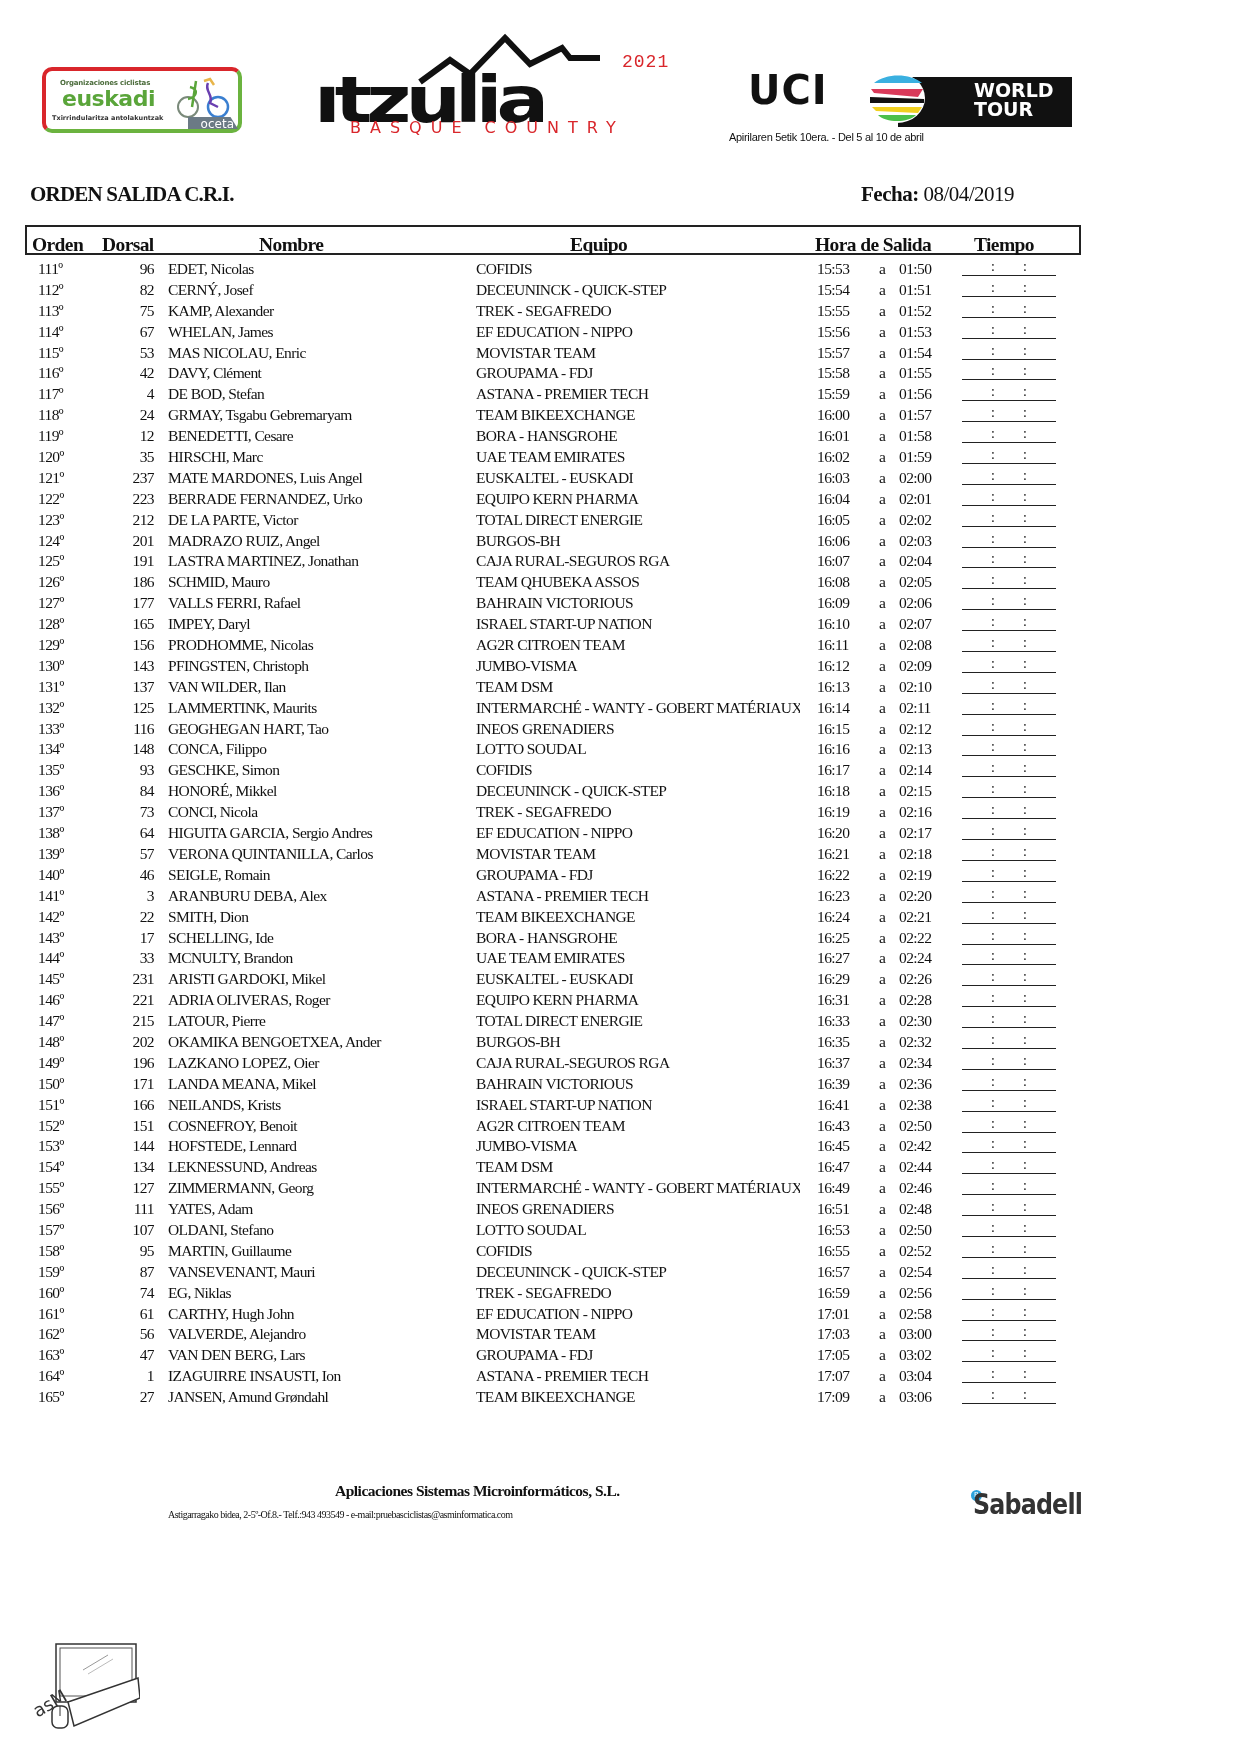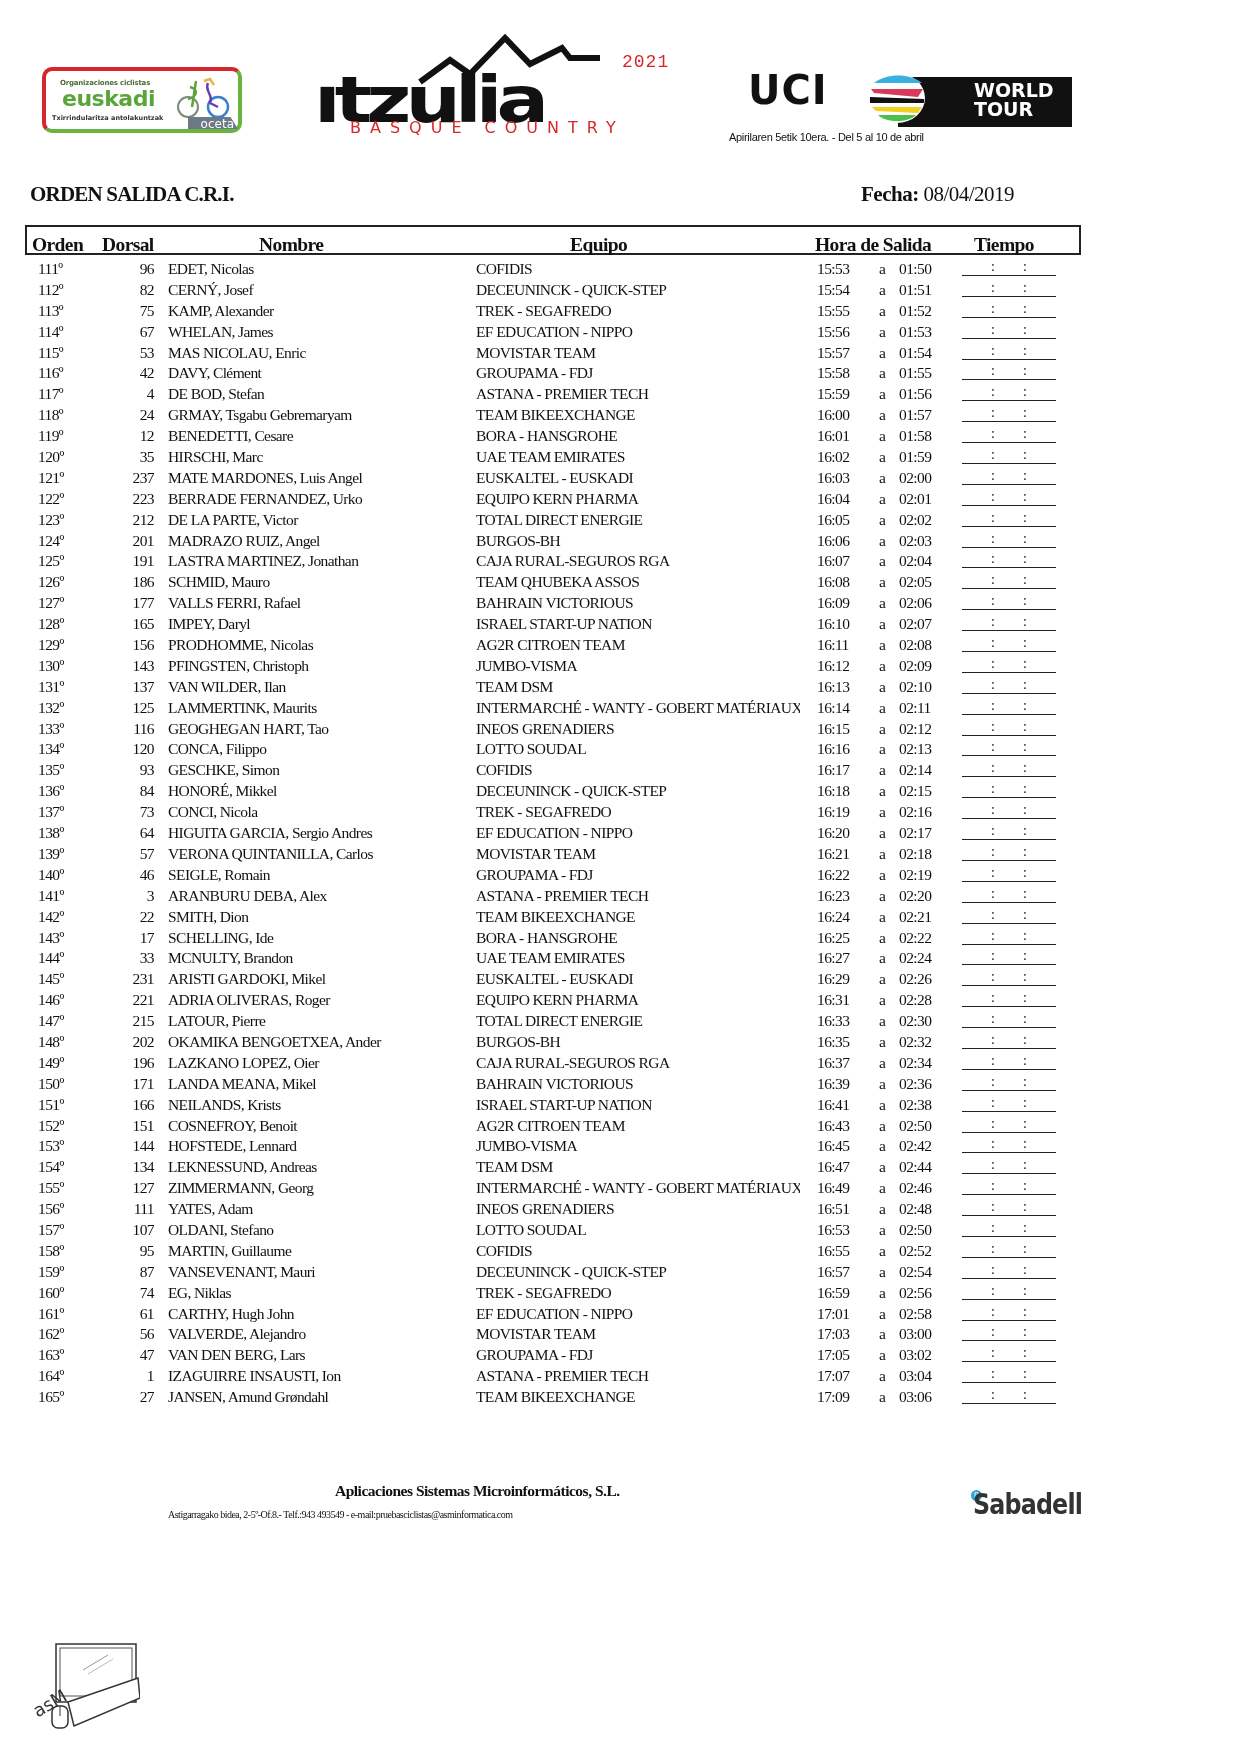--- a/index.html
+++ b/index.html
@@ -409,21 +409,21 @@
       <span class="c-hora">16:15</span>
       <span class="c-a">a</span>
       <span class="c-dif">02:12</span>
       <span class="c-tiempo">
         <i style="left:29px">:</i>
         <i style="left:61px">:</i>
       </span>
     </div>
     <div class="row">
       <span class="c-orden">134º</span>
-      <span class="c-dorsal">120</span>
+      <span class="c-dorsal">148</span>
       <span class="c-nombre">CONCA, Filippo</span>
       <span class="c-equipo">LOTTO SOUDAL</span>
       <span class="c-hora">16:16</span>
       <span class="c-a">a</span>
       <span class="c-dif">02:13</span>
       <span class="c-tiempo">
         <i style="left:29px">:</i>
         <i style="left:61px">:</i>
       </span>
     </div>

